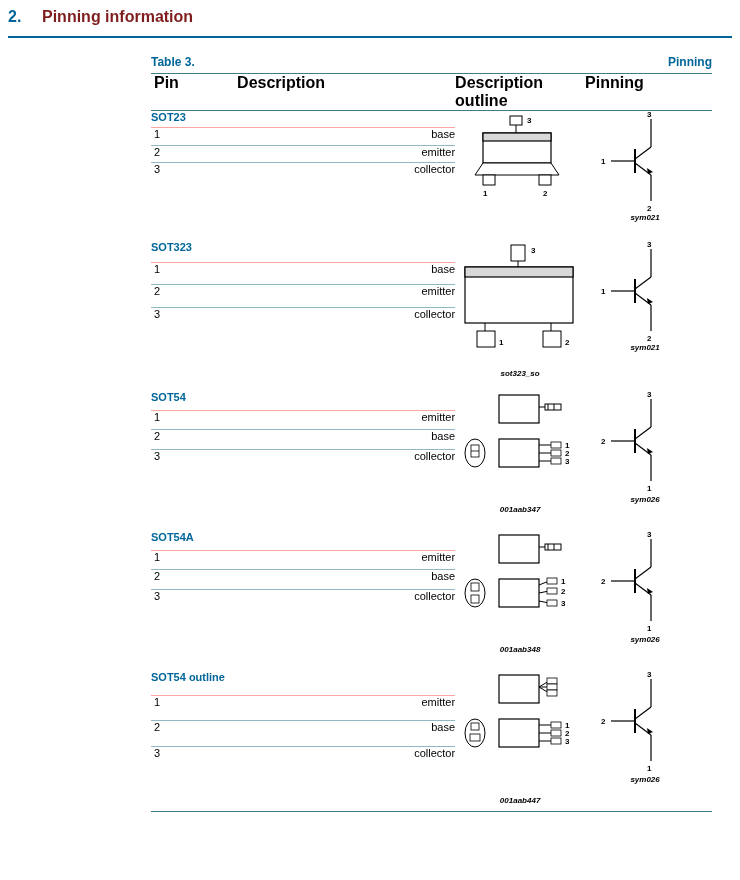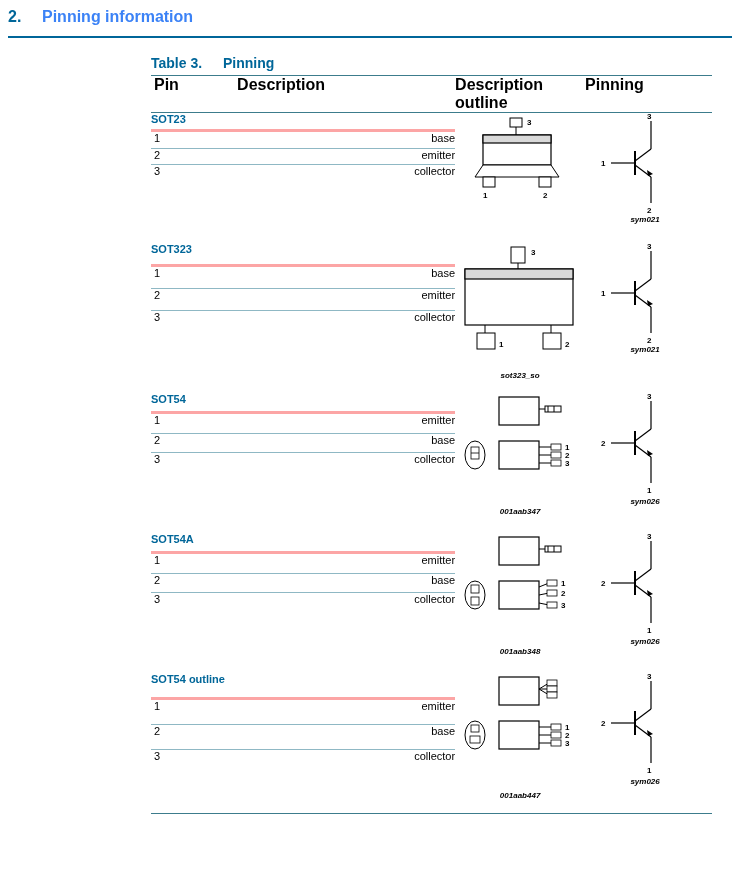--- a/index.html
+++ b/index.html
@@ -32,44 +32,45 @@
   }
   .section-num {
     font-size: 16px;
     font-weight: bold;
     color: #006699;
     width: 34px;
   }
   .section-title {
     font-size: 16px;
     font-weight: bold;
-    color: #3b82f6;
+    color: #7f1d1d;
   }
   .section-rule {
     position: absolute;
     left: 8px;
     top: 36px;
     width: 724px;
     height: 2px;
     background: #006699;
   }
 
   
   .table-wrap {
     position: absolute;
     left: 151px;
     top: 55px;
     width: 561px;
   }
   .tbl-caption {
-    font-size: 14px;
+    font-size: 12px;
     font-weight: bold;
     color: #006699;
     padding-bottom: 4px;
     display: flex;
+    justify-content: space-between;
   }
   .tbl-caption .cap-label { width: 72px; }
 
   table.pinning {
     border-collapse: collapse;
     width: 561px;
     font-size: 11px;
   }
   table.pinning td, table.pinning th {
     padding: 0;
@@ -87,21 +88,21 @@
   .col-pin { width: 84px; padding-left: 3px !important; }
   .col-desc { width: 220px; margin-top: 40px; }
   .col-outline { width: 130px; }
   .col-sym { width: 127px; }
 
   .grp-row td {
     font-size: 11px;
     font-weight: bold;
     color: #006699;
     padding: 4px 0 4px 3px;
-    border-bottom: 3px solid #fca5a5;
+    border-bottom: 1px solid #fca5a5;
   }
   .pin-row td {
     font-size: 11px;
     padding: 4px 0 4px 3px;
     border-bottom: 1px solid #8fb8c4;
   }
   .pin-row td.col-desc { padding-left: 0; text-align: right; }
   .pin-row td.nb { border-bottom: none; }
   .spacer-row td {
     height: 62px;
@@ -423,21 +424,21 @@
                 <line x1="84" y1="54" x2="100" y2="54" stroke="#000" stroke-width="1"></line>
                 <line x1="84" y1="62" x2="100" y2="62" stroke="#000" stroke-width="1"></line>
                 <line x1="84" y1="70" x2="100" y2="70" stroke="#000" stroke-width="1"></line>
                 <rect x="96" y="51" width="10" height="6" fill="#ffffff" stroke="#000" stroke-width="0.8"></rect>
                 <rect x="96" y="59" width="10" height="6" fill="#ffffff" stroke="#000" stroke-width="0.8"></rect>
                 <rect x="96" y="67" width="10" height="6" fill="#ffffff" stroke="#000" stroke-width="0.8"></rect>
                 <text x="110" y="57" font-size="8" font-family="Liberation Sans, sans-serif">1</text>
                 <text x="110" y="65" font-size="8" font-family="Liberation Sans, sans-serif">2</text>
                 <text x="110" y="73" font-size="8" font-family="Liberation Sans, sans-serif">3</text>
               </svg>
-              <div class="cap-small" style="width:130px; margin-top:6px;">001aab447</div>
+              <div class="cap-small" style="width:130px; margin-top:13px;">001aab447</div>
             </div>
           </td>
           <td class="draw-cell" rowspan="5">
             <div class="draw-box" style="height:140px;">
               <svg width="120" height="100" viewBox="0 0 120 100">
                 <line x1="66" y1="8" x2="66" y2="36" stroke="#000" stroke-width="1.2"></line>
                 <line x1="66" y1="36" x2="50" y2="48" stroke="#000" stroke-width="1.2"></line>
                 <line x1="50" y1="38" x2="50" y2="62" stroke="#000" stroke-width="2"></line>
                 <line x1="26" y1="50" x2="50" y2="50" stroke="#000" stroke-width="1.2"></line>
                 <line x1="50" y1="52" x2="66" y2="64" stroke="#000" stroke-width="1.2"></line>

